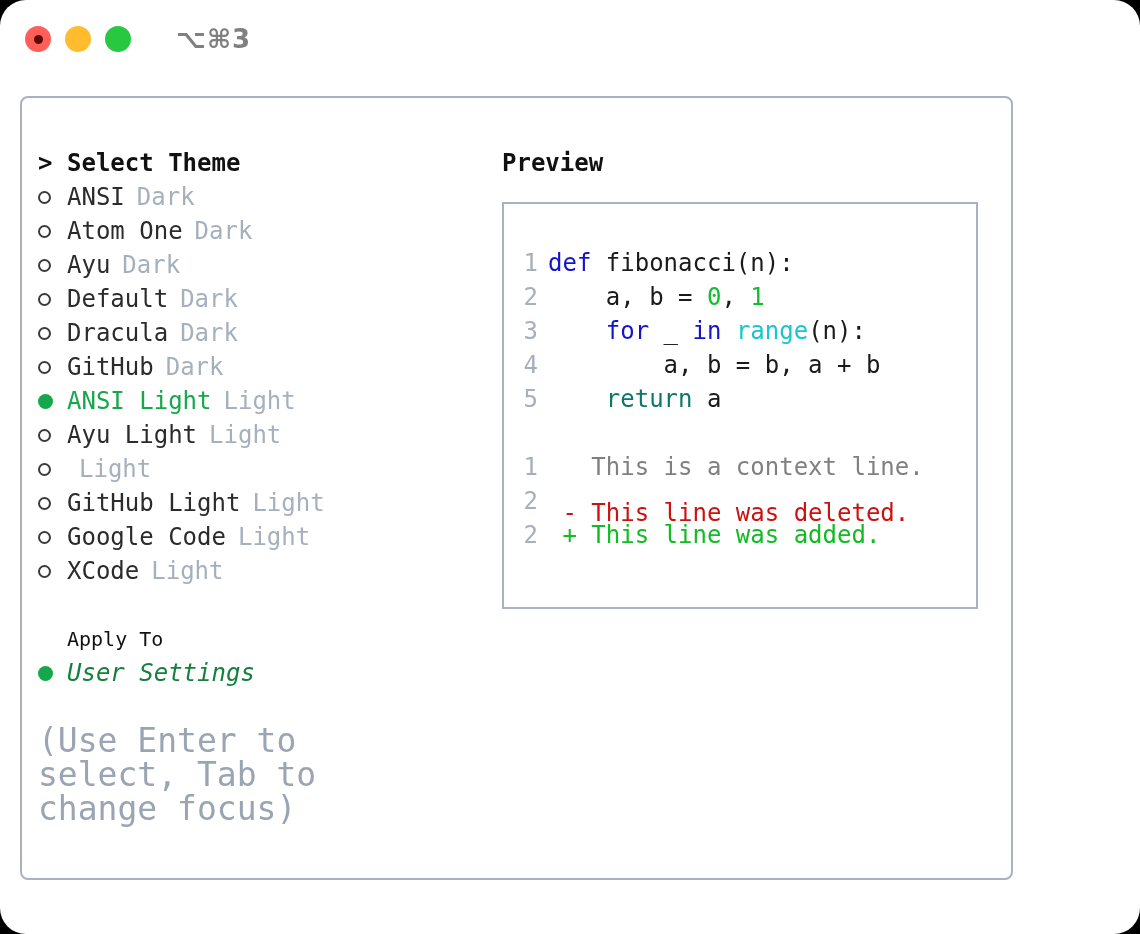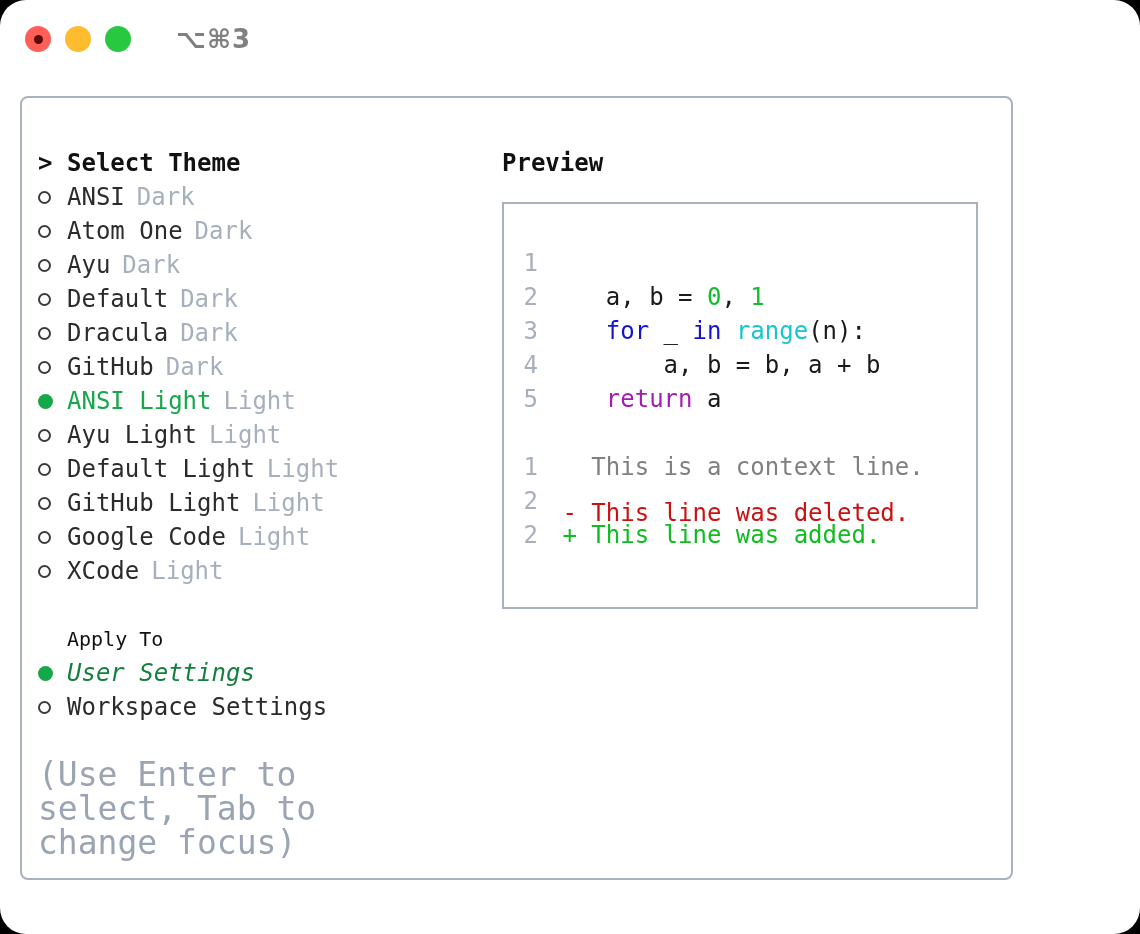--- a/index.html
+++ b/index.html
@@ -287,21 +287,20 @@
               <span class="bullet-wrap">
                 <span class="radio-empty"></span>
               </span>
               <span class="name">Ayu Light</span>
               <span class="variant" style="color: rgb(166, 176, 189);">Light</span>
             </div>
             <div class="row">
               <span class="bullet-wrap">
                 <span class="radio-empty"></span>
               </span>
-              <span class="name">Default Light</span>
               <span class="variant" style="color: rgb(166, 176, 189);">Light</span>
             </div>
             <div class="row">
               <span class="bullet-wrap">
                 <span class="radio-empty"></span>
               </span>
               <span class="name">GitHub Light</span>
               <span class="variant" style="color: rgb(166, 176, 189);">Light</span>
             </div>
             <div class="row">
@@ -323,42 +322,36 @@
         <div class="spacer-md"></div>
 
         <div id="section-apply">Apply To</div>
 
         <div id="apply-list">
             <div class="row">
               <span class="bullet-wrap">
                 <span class="radio-filled" style="background: rgb(22, 167, 75);"></span>
               </span>
               <span class="name sel" style="color: #15803d; font-style: italic;">User Settings</span>
-            </div>
-            <div class="row">
-              <span class="bullet-wrap">
-                <span class="radio-empty"></span>
-              </span>
-              <span class="name">Workspace Settings</span>
             </div>
           </div>
 
         <div id="hint">(Use Enter to select, Tab to change focus)</div>
       </div>
 
       <div id="right-col">
         <div id="preview-title">Preview</div>
 
         <div id="preview-box">
           <div id="code-block">
-              <div class="code-line"><span class="lineno" style="color: rgb(166, 176, 189);">1</span></div>
+              <div class="code-line"><span class="lineno" style="color: rgb(166, 176, 189);">1</span><span class="codetext"><span class="kw" style="color: rgb(20, 20, 204);">def</span><span> fibonacci(n):</span></span></div>
               <div class="code-line"><span class="lineno" style="color: rgb(166, 176, 189);">2</span><span class="codetext"><span>    a, b = </span><span class="num" style="color: rgb(18, 189, 46);">0</span><span>, </span><span class="num" style="color: rgb(18, 189, 46);">1</span></span></div>
               <div class="code-line"><span class="lineno" style="color: rgb(166, 176, 189);">3</span><span class="codetext"><span>    </span><span class="kw" style="color: rgb(20, 20, 204);">for</span><span> _ </span><span class="kw" style="color: rgb(20, 20, 204);">in</span><span> </span><span class="fn" style="color: rgb(22, 198, 204);">range</span><span>(n):</span></span></div>
               <div class="code-line"><span class="lineno" style="color: rgb(166, 176, 189);">4</span><span class="codetext"><span>        a, b = b, a + b</span></span></div>
-              <div class="code-line"><span class="lineno" style="color: rgb(166, 176, 189);">5</span><span class="codetext"><span>    </span><span class="kw" style="color: #a21caf;">return</span><span> a</span></span></div>
+              <div class="code-line"><span class="lineno" style="color: rgb(166, 176, 189);">5</span><span class="codetext"><span>    </span><span class="kw" style="color: #0f766e;">return</span><span> a</span></span></div>
             </div>
           <div class="gap-line"></div>
           <div id="diff-block">
               <div class="code-line"><span class="lineno" style="color: rgb(166, 176, 189);">1</span><span class="codetext d-ctx" style="color: rgb(128, 128, 128);">   This is a context line.</span></div>
               <div class="code-line"><span class="lineno" style="color: rgb(166, 176, 189);">2</span><span class="codetext d-del" style="color: rgb(204, 17, 17);"> - This line was deleted.</span></div>
               <div class="code-line"><span class="lineno" style="color: rgb(166, 176, 189);">2</span><span class="codetext d-add" style="color: rgb(17, 187, 34);"> + This line was added.</span></div>
             </div>
         </div>
       </div>
 

